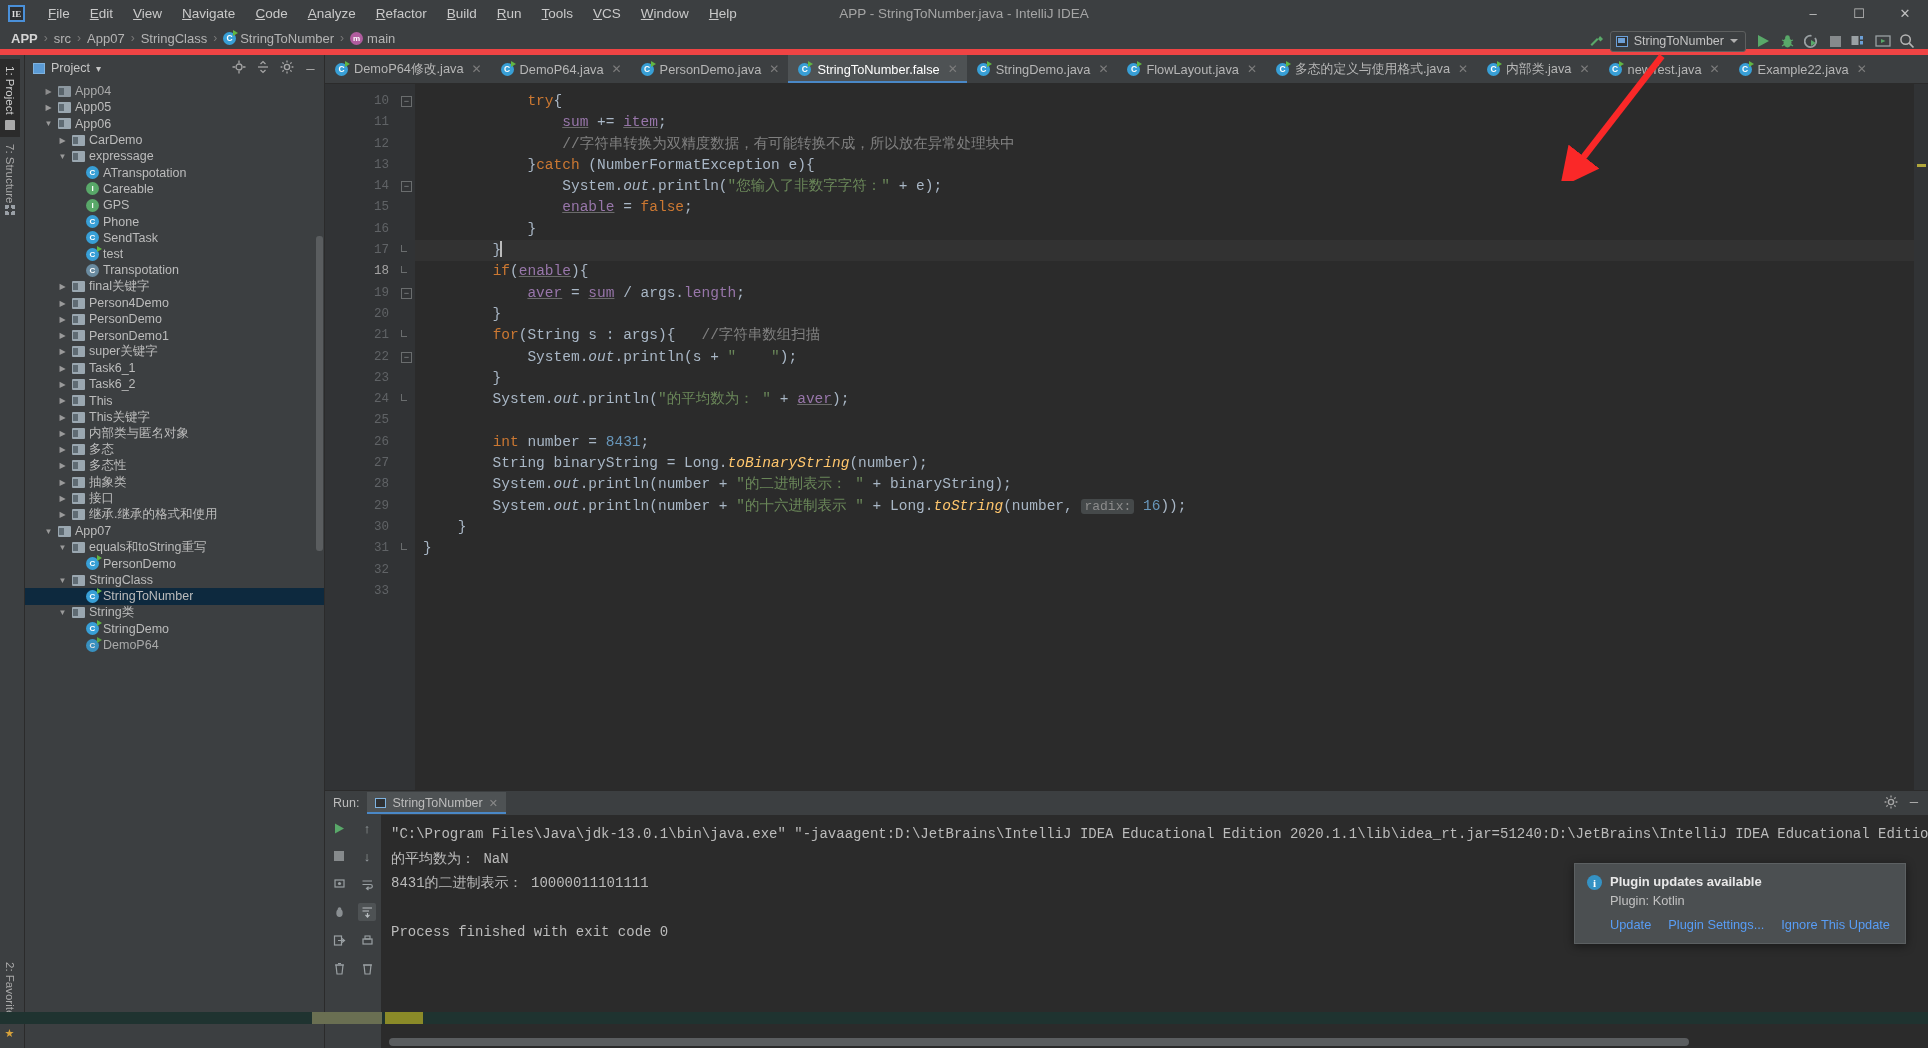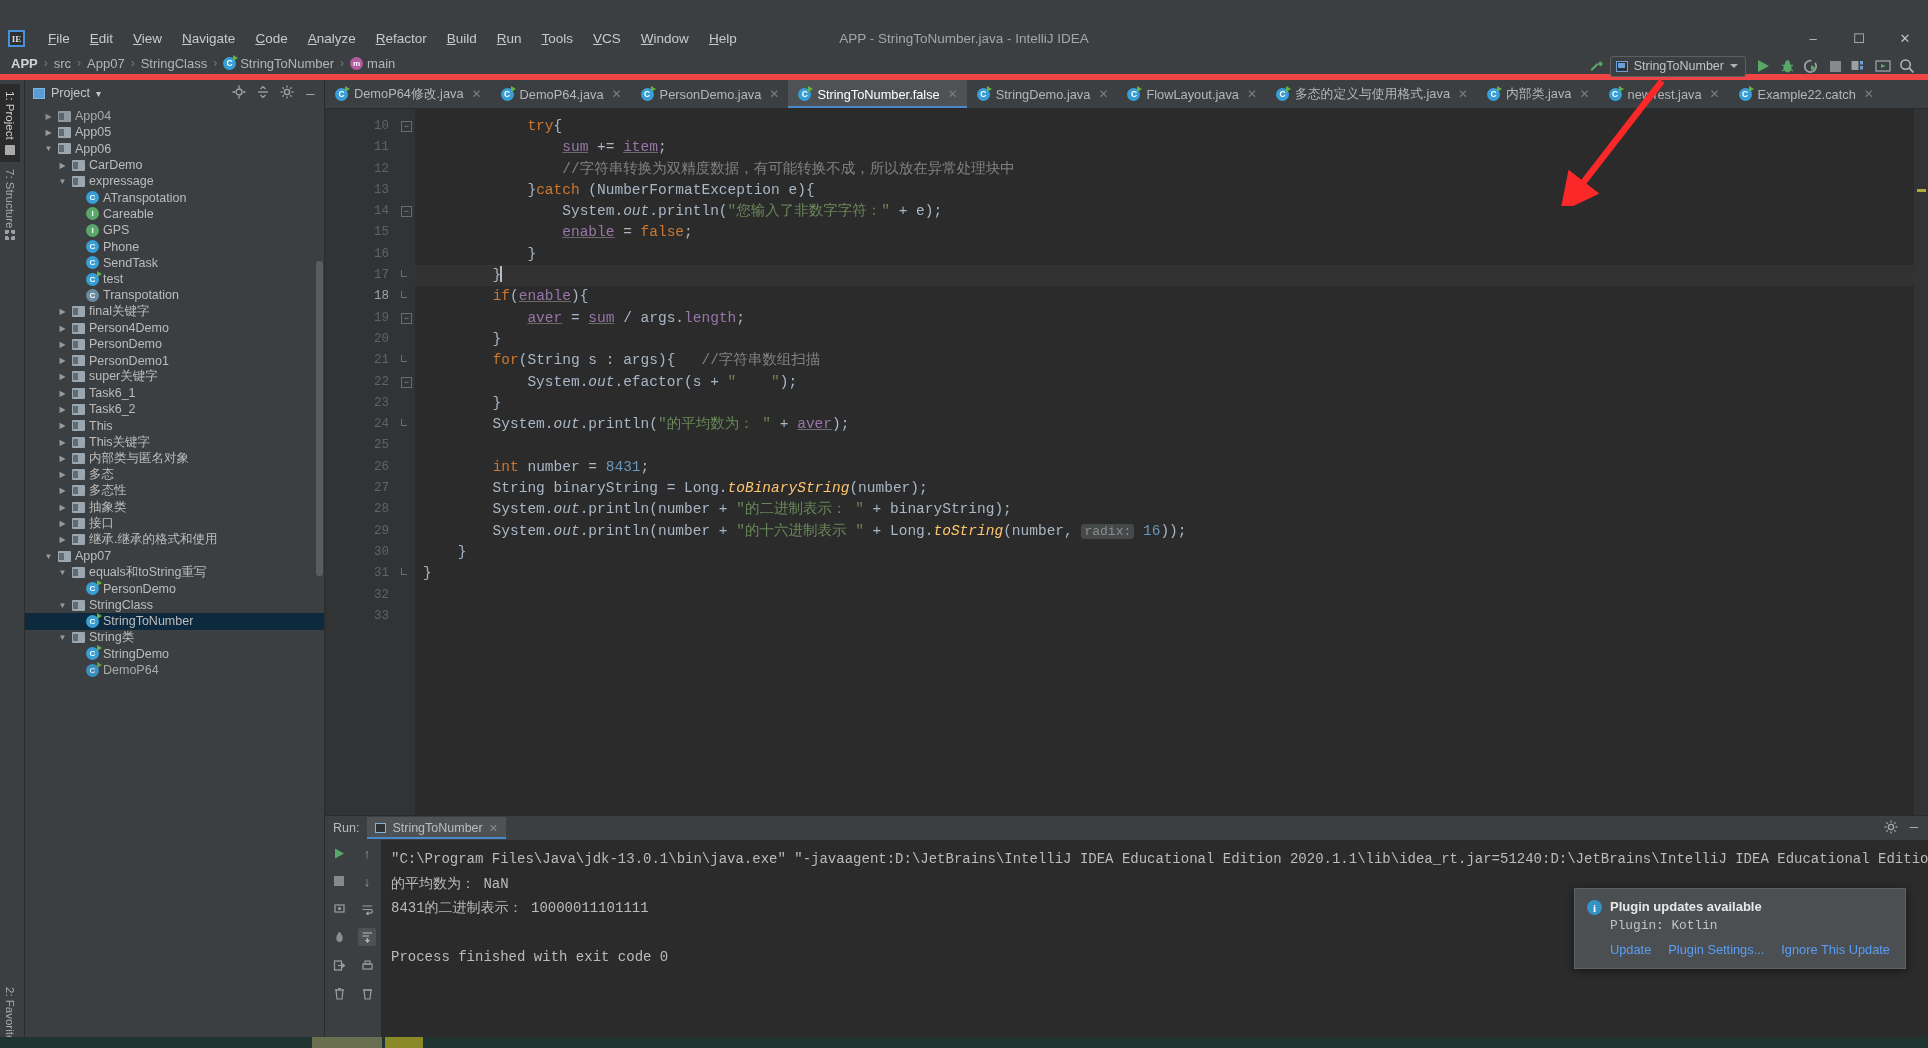--- a/index.html
+++ b/index.html
@@ -3,21 +3,21 @@
 <meta charset="utf-8">
 <style>
   * { box-sizing: border-box; margin:0; padding:0; }
   html,body {
     width:1928px; height:1048px; overflow:hidden;
     background:#3c3f41;
     font-family:"Liberation Sans", sans-serif;
     color:#bbbbbb;
     -webkit-font-smoothing:antialiased;
   }
-  .app { position:relative; width:1928px; height:1024px; background:#3c3f41;margin-top:25px; }
+  .app { position:relative; width:1928px; height:1024px; background:#3c3f41; }
 
   
   .menubar {
     height:27px; background:#3c3f41; display:flex; align-items:center;
     padding-left:8px; position:relative; border-bottom:none;
   }
   .ij-logo {
     width:17px; height:17px; border:2px solid #4a90d9; background:#2d2f31;
     display:flex; align-items:center; justify-content:center;
     font-size:9px; color:#ddd; font-weight:bold; margin-right:13px;
@@ -250,21 +250,21 @@
     background:#4b4f51; border:1px solid #5c6062; padding:10px 12px 11px 12px;
     box-shadow:0 2px 9px rgba(0,0,0,.45); z-index:40;
   }
   .notif-t { display:flex; gap:8px; align-items:flex-start; }
   .info-ic {
     width:15px;height:15px;border-radius:50%;background:#3592c4;color:#fff;
     font-size:11px;font-weight:bold;display:flex;align-items:center;justify-content:center;
     font-family:"Liberation Serif", serif; flex:none; margin-top:1px;
   }
   .notif-title { font-size:13px; font-weight:bold; color:#e8e8e8; }
-  .notif-sub { font-size:12.8px; color:#c2c2c2; margin:3px 0 0 23px;font-family:Liberation Mono, monospace; }
+  .notif-sub { font-size:12.8px; color:#c2c2c2; margin:3px 0 0 23px; }
   .notif-links { margin:9px 0 0 23px; display:flex; gap:17px; font-size:12.8px; }
   .notif-links a { color:#589df6; text-decoration:none; cursor:pointer; }
   .taskbar {
     position:absolute; left:0; bottom:0; width:1928px; height:12px;
     background:#1f3330;
   }
   .tb-seg { position:absolute; height:12px; }
 </style>
 </head>
 <body>
@@ -683,21 +683,21 @@
             <span>内部类.java</span>
             <span class="x">✕</span>
           </div>
           <div class="etab">
             <span class="cls-ic run">C</span>
             <span>newTest.java</span>
             <span class="x">✕</span>
           </div>
           <div class="etab">
             <span class="cls-ic run">C</span>
-            <span>Example22.catch</span>
+            <span>Example22.java</span>
             <span class="x">✕</span>
           </div>
         </div>
       <div class="editor-main">
         <div class="gutter" id="gutter">
             <div class="gline">10</div>
             <div class="gline">11</div>
             <div class="gline">12</div>
             <div class="gline">13</div>
             <div class="gline">14</div>
@@ -738,21 +738,21 @@
             <div class="cline"><span class="pl">                </span><span class="cmt">//字符串转换为双精度数据，有可能转换不成，所以放在异常处理块中</span></div>
             <div class="cline"><span class="pl">            }</span><span class="kw">catch</span><span class="pl"> (NumberFormatException e){</span></div>
             <div class="cline"><span class="pl">                System.</span><span class="sf">out</span><span class="pl">.println(</span><span class="str">"您输入了非数字字符："</span><span class="pl"> + e);</span></div>
             <div class="cline"><span class="pl">                </span><span class="fld und">enable</span><span class="pl"> = </span><span class="kw">false</span><span class="pl">;</span></div>
             <div class="cline"><span class="pl">            }</span></div>
             <div class="cline hl"><span class="pl">        }</span><span class="cursor"></span></div>
             <div class="cline"><span class="pl">        </span><span class="kw">if</span><span class="pl">(</span><span class="fld und">enable</span><span class="pl">){</span></div>
             <div class="cline"><span class="pl">            </span><span class="fld und">aver</span><span class="pl"> = </span><span class="fld und">sum</span><span class="pl"> / args.</span><span class="fld">length</span><span class="pl">;</span></div>
             <div class="cline"><span class="pl">        }</span></div>
             <div class="cline"><span class="pl">        </span><span class="kw">for</span><span class="pl">(String s : args){   </span><span class="cmt">//字符串数组扫描</span></div>
-            <div class="cline"><span class="pl">            System.</span><span class="sf">out</span><span class="pl">.efactor(s + </span><span class="str">"    "</span><span class="pl">);</span></div>
+            <div class="cline"><span class="pl">            System.</span><span class="sf">out</span><span class="pl">.println(s + </span><span class="str">"    "</span><span class="pl">);</span></div>
             <div class="cline"><span class="pl">        }</span></div>
             <div class="cline"><span class="pl">        System.</span><span class="sf">out</span><span class="pl">.println(</span><span class="str">"的平均数为： "</span><span class="pl"> + </span><span class="fld und">aver</span><span class="pl">);</span></div>
             <div class="cline"><span class="pl"></span></div>
             <div class="cline"><span class="pl">        </span><span class="kw">int</span><span class="pl"> number = </span><span class="num">8431</span><span class="pl">;</span></div>
             <div class="cline"><span class="pl">        String binaryString = Long.</span><span class="sfi">toBinaryString</span><span class="pl">(number);</span></div>
             <div class="cline"><span class="pl">        System.</span><span class="sf">out</span><span class="pl">.println(number + </span><span class="str">"的二进制表示： "</span><span class="pl"> + binaryString);</span></div>
             <div class="cline"><span class="pl">        System.</span><span class="sf">out</span><span class="pl">.println(number + </span><span class="str">"的十六进制表示 "</span><span class="pl"> + Long.</span><span class="sfi">toString</span><span class="pl">(number, </span><span class="hint">radix:</span><span class="pl"> </span><span class="num">16</span><span class="pl">));</span></div>
             <div class="cline"><span class="pl">    }</span></div>
             <div class="cline"><span class="pl">}</span></div>
             <div class="cline"><span class="pl"></span></div>

